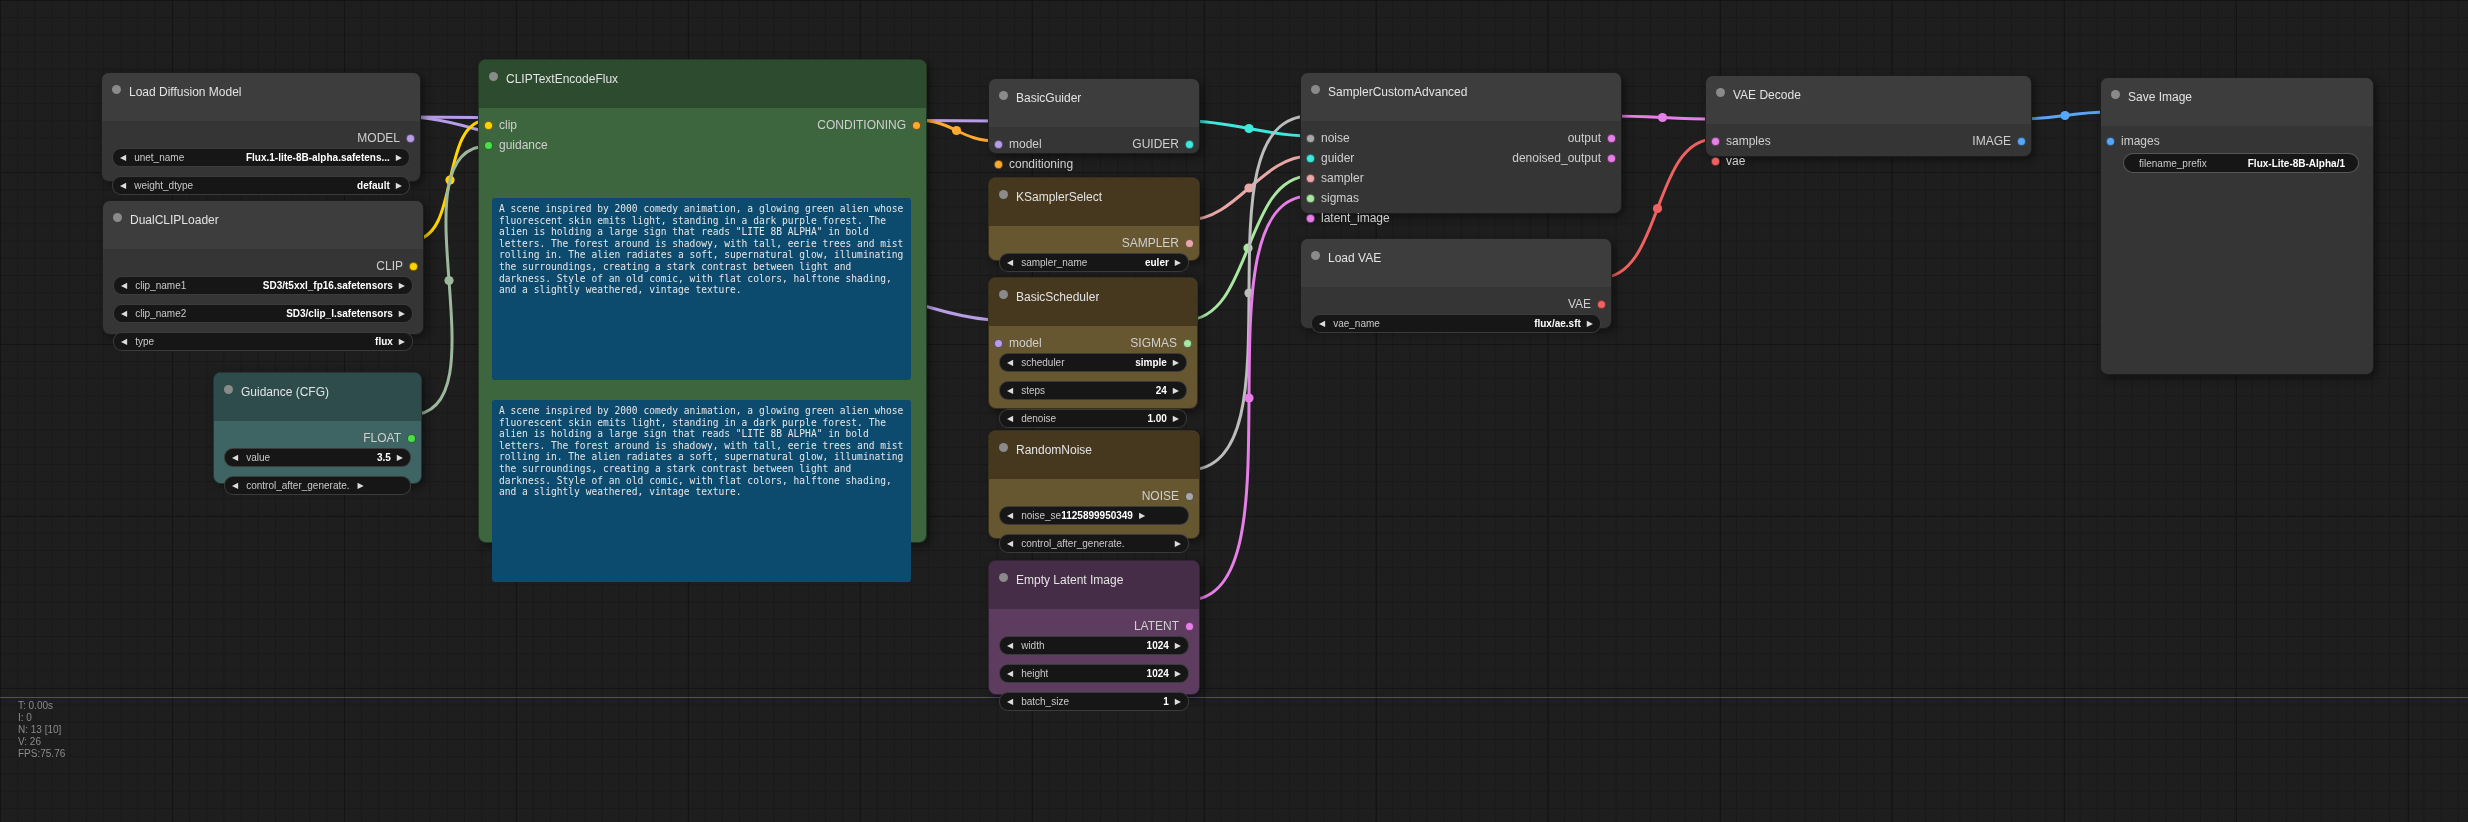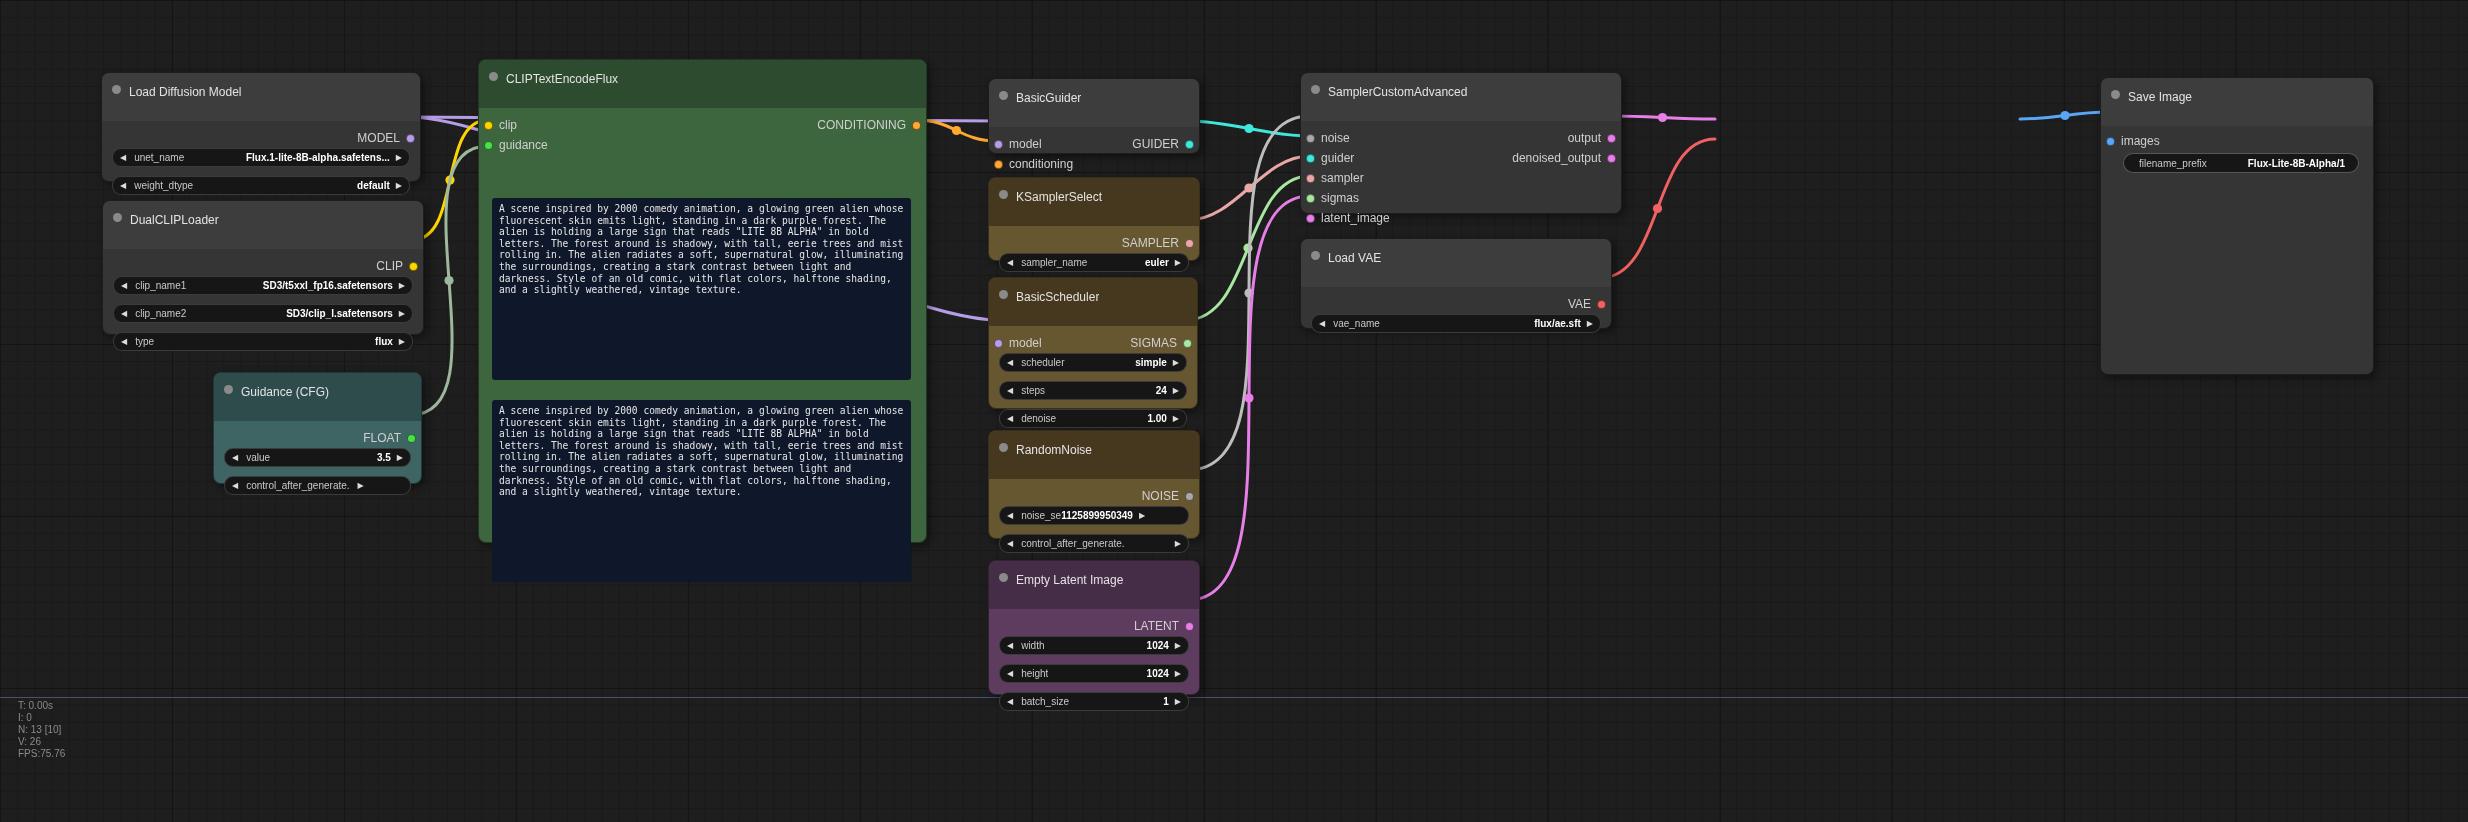--- a/index.html
+++ b/index.html
@@ -28,21 +28,21 @@
   .in,.out{display:flex;align-items:center;gap:6px;}
   .out{margin-left:auto;}
   .dot{width:9px;height:9px;border-radius:50%;background:#999;border:1px solid rgba(0,0,0,.5);box-sizing:border-box;flex:0 0 auto;}
   .slot-label{font-size:12px;color:#cfcfcf;white-space:nowrap;}
   .pill{height:17px;margin:0 10px 9px 10px;border-radius:9px;background:#161616;
         border:1px solid rgba(255,255,255,.16);display:flex;align-items:center;
         padding:0 7px;font-size:10px;color:#c9c9c9;position:relative;overflow:hidden;}
   .arr{flex:0 0 auto;font-size:8px;color:#dcdcdc;line-height:1;}
   .wlabel{margin:0 8px;white-space:nowrap;overflow:hidden;}
   .wvalue{margin-left:auto;margin-right:6px;color:#fff;font-weight:700;white-space:nowrap;}
-  .prompt-box{position:absolute;left:13px;width:419px;height:182px;background:#0f172a;
+  .prompt-box{position:absolute;left:13px;width:419px;height:182px;background:#0c4a6e;
         border-radius:3px;padding:5px 7px;box-sizing:border-box;
         font-family:"DejaVu Sans Mono", monospace;font-size:9.6px;line-height:11.6px;
         color:#e6e6e6;white-space:pre-wrap;overflow:hidden;}
   .stats{position:absolute;left:18px;top:700px;z-index:3;font-size:10px;line-height:12px;color:#8b8b8b;}
   .stats div{white-space:pre;}
 </style>
 </head>
 <body>
 
 <div id="canvas">
@@ -392,20 +392,44 @@
       </div>
       <div class="pill">
         <span class="arr">◀</span>
         <span class="wlabel">vae_name</span>
         <span class="wvalue">flux/ae.sft</span>
         <span class="arr">▶</span>
       </div>
     </div>
   </div>
 
+  <div class="node" style="left: 1705px; top: 75px; width: 325px; height: 80px; --tb: #3d3d3d; --bb: #353535;">
+    <div class="titlebar">
+      <i class="collapse-dot"></i>
+      <span class="title">VAE Decode</span>
+    </div>
+    <div class="body">
+      <div class="row">
+        <span class="in">
+            <i class="dot" style="background: rgb(232, 127, 232);"></i>
+            <span class="slot-label">samples</span>
+          </span>
+        <span class="out">
+            <span class="slot-label">IMAGE</span>
+            <i class="dot" style="background: rgb(88, 166, 245);"></i>
+          </span>
+      </div>
+      <div class="row">
+        <span class="in">
+            <i class="dot" style="background: rgb(241, 97, 97);"></i>
+            <span class="slot-label">vae</span>
+          </span>
+      </div>
+    </div>
+  </div>
 
   <div class="node" style="left: 2100px; top: 77px; width: 272px; height: 296px; --tb: #3d3d3d; --bb: #353535;">
     <div class="titlebar">
       <i class="collapse-dot"></i>
       <span class="title">Save Image</span>
     </div>
     <div class="body">
       <div class="row" style="height:16px;">
         <span class="in">
             <i class="dot" style="background: rgb(88, 166, 245);"></i>

